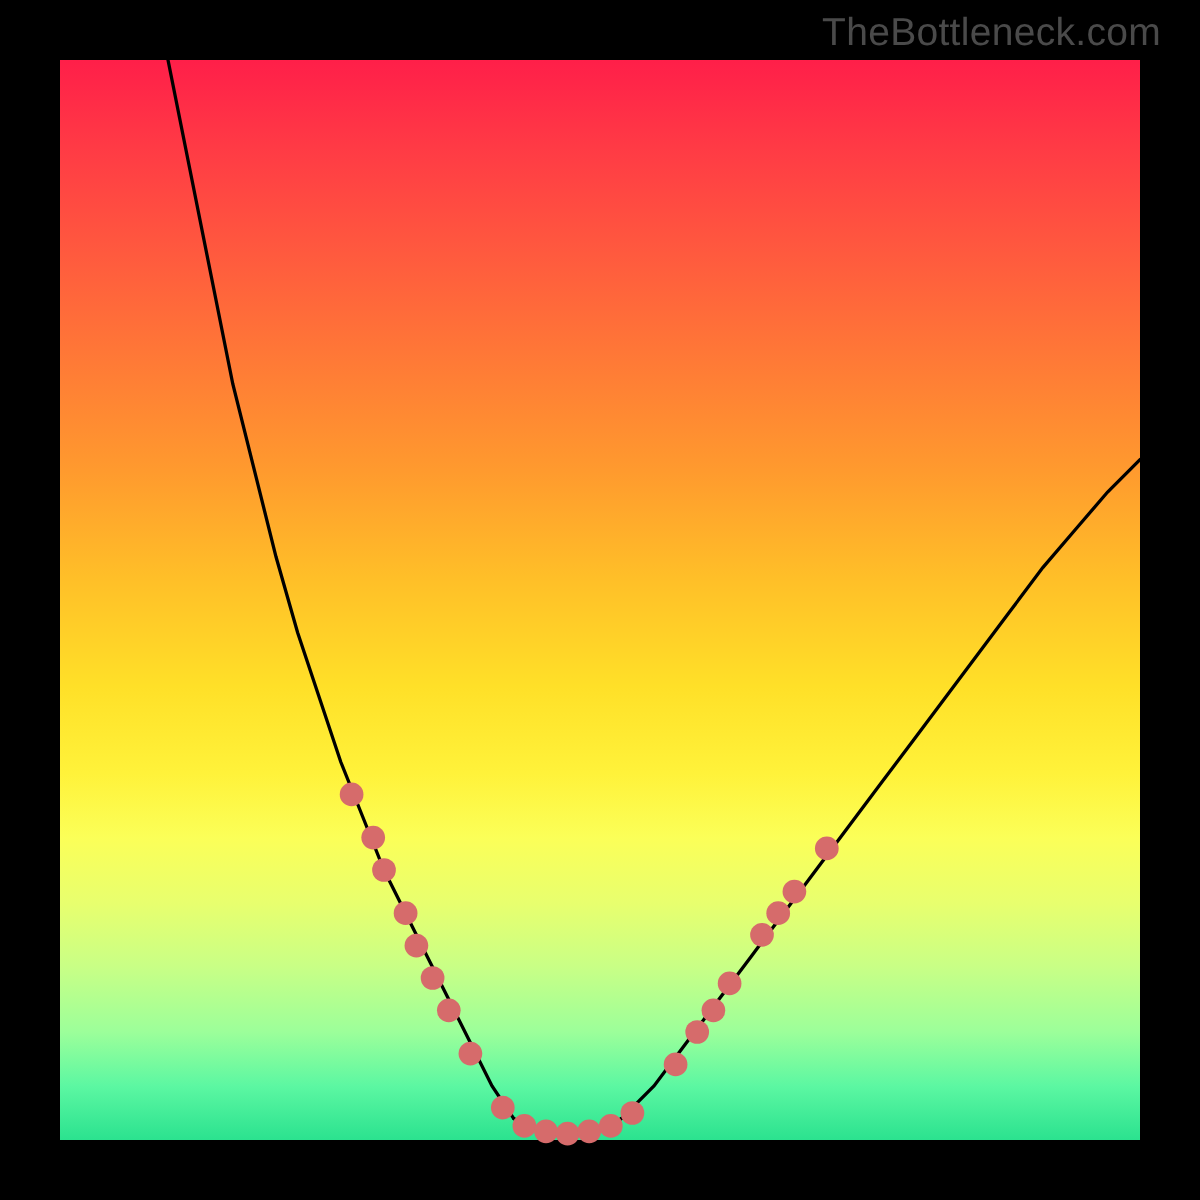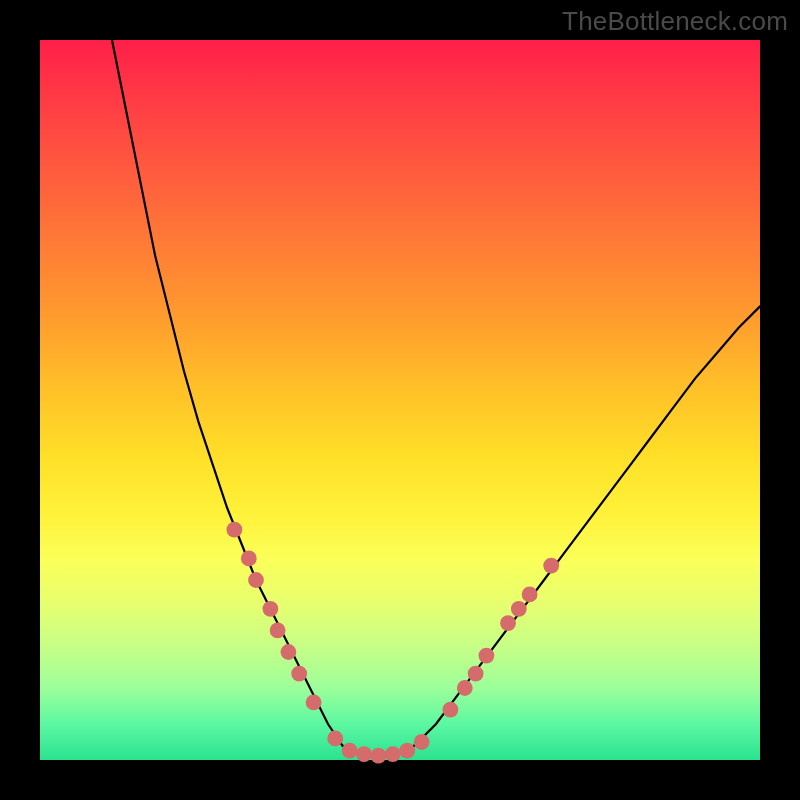--- a/index.html
+++ b/index.html
@@ -39,21 +39,21 @@
       #e8ff6e 78%,
       #c8ff86 84%,
       #9cff9a 90%,
       #5cf7a2 95%,
       #2be28f 100%
     );
   }
   .watermark {
     position: absolute;
     top: 6px;
-    right: 12px;
+    right: 26px;
     color: #4a4a4a;
     font-size: 26px;
     font-weight: 500;
     letter-spacing: 0.2px;
     user-select: none;
   }
   svg.curve {
     position: absolute;
     left: 0;
     top: 0;

